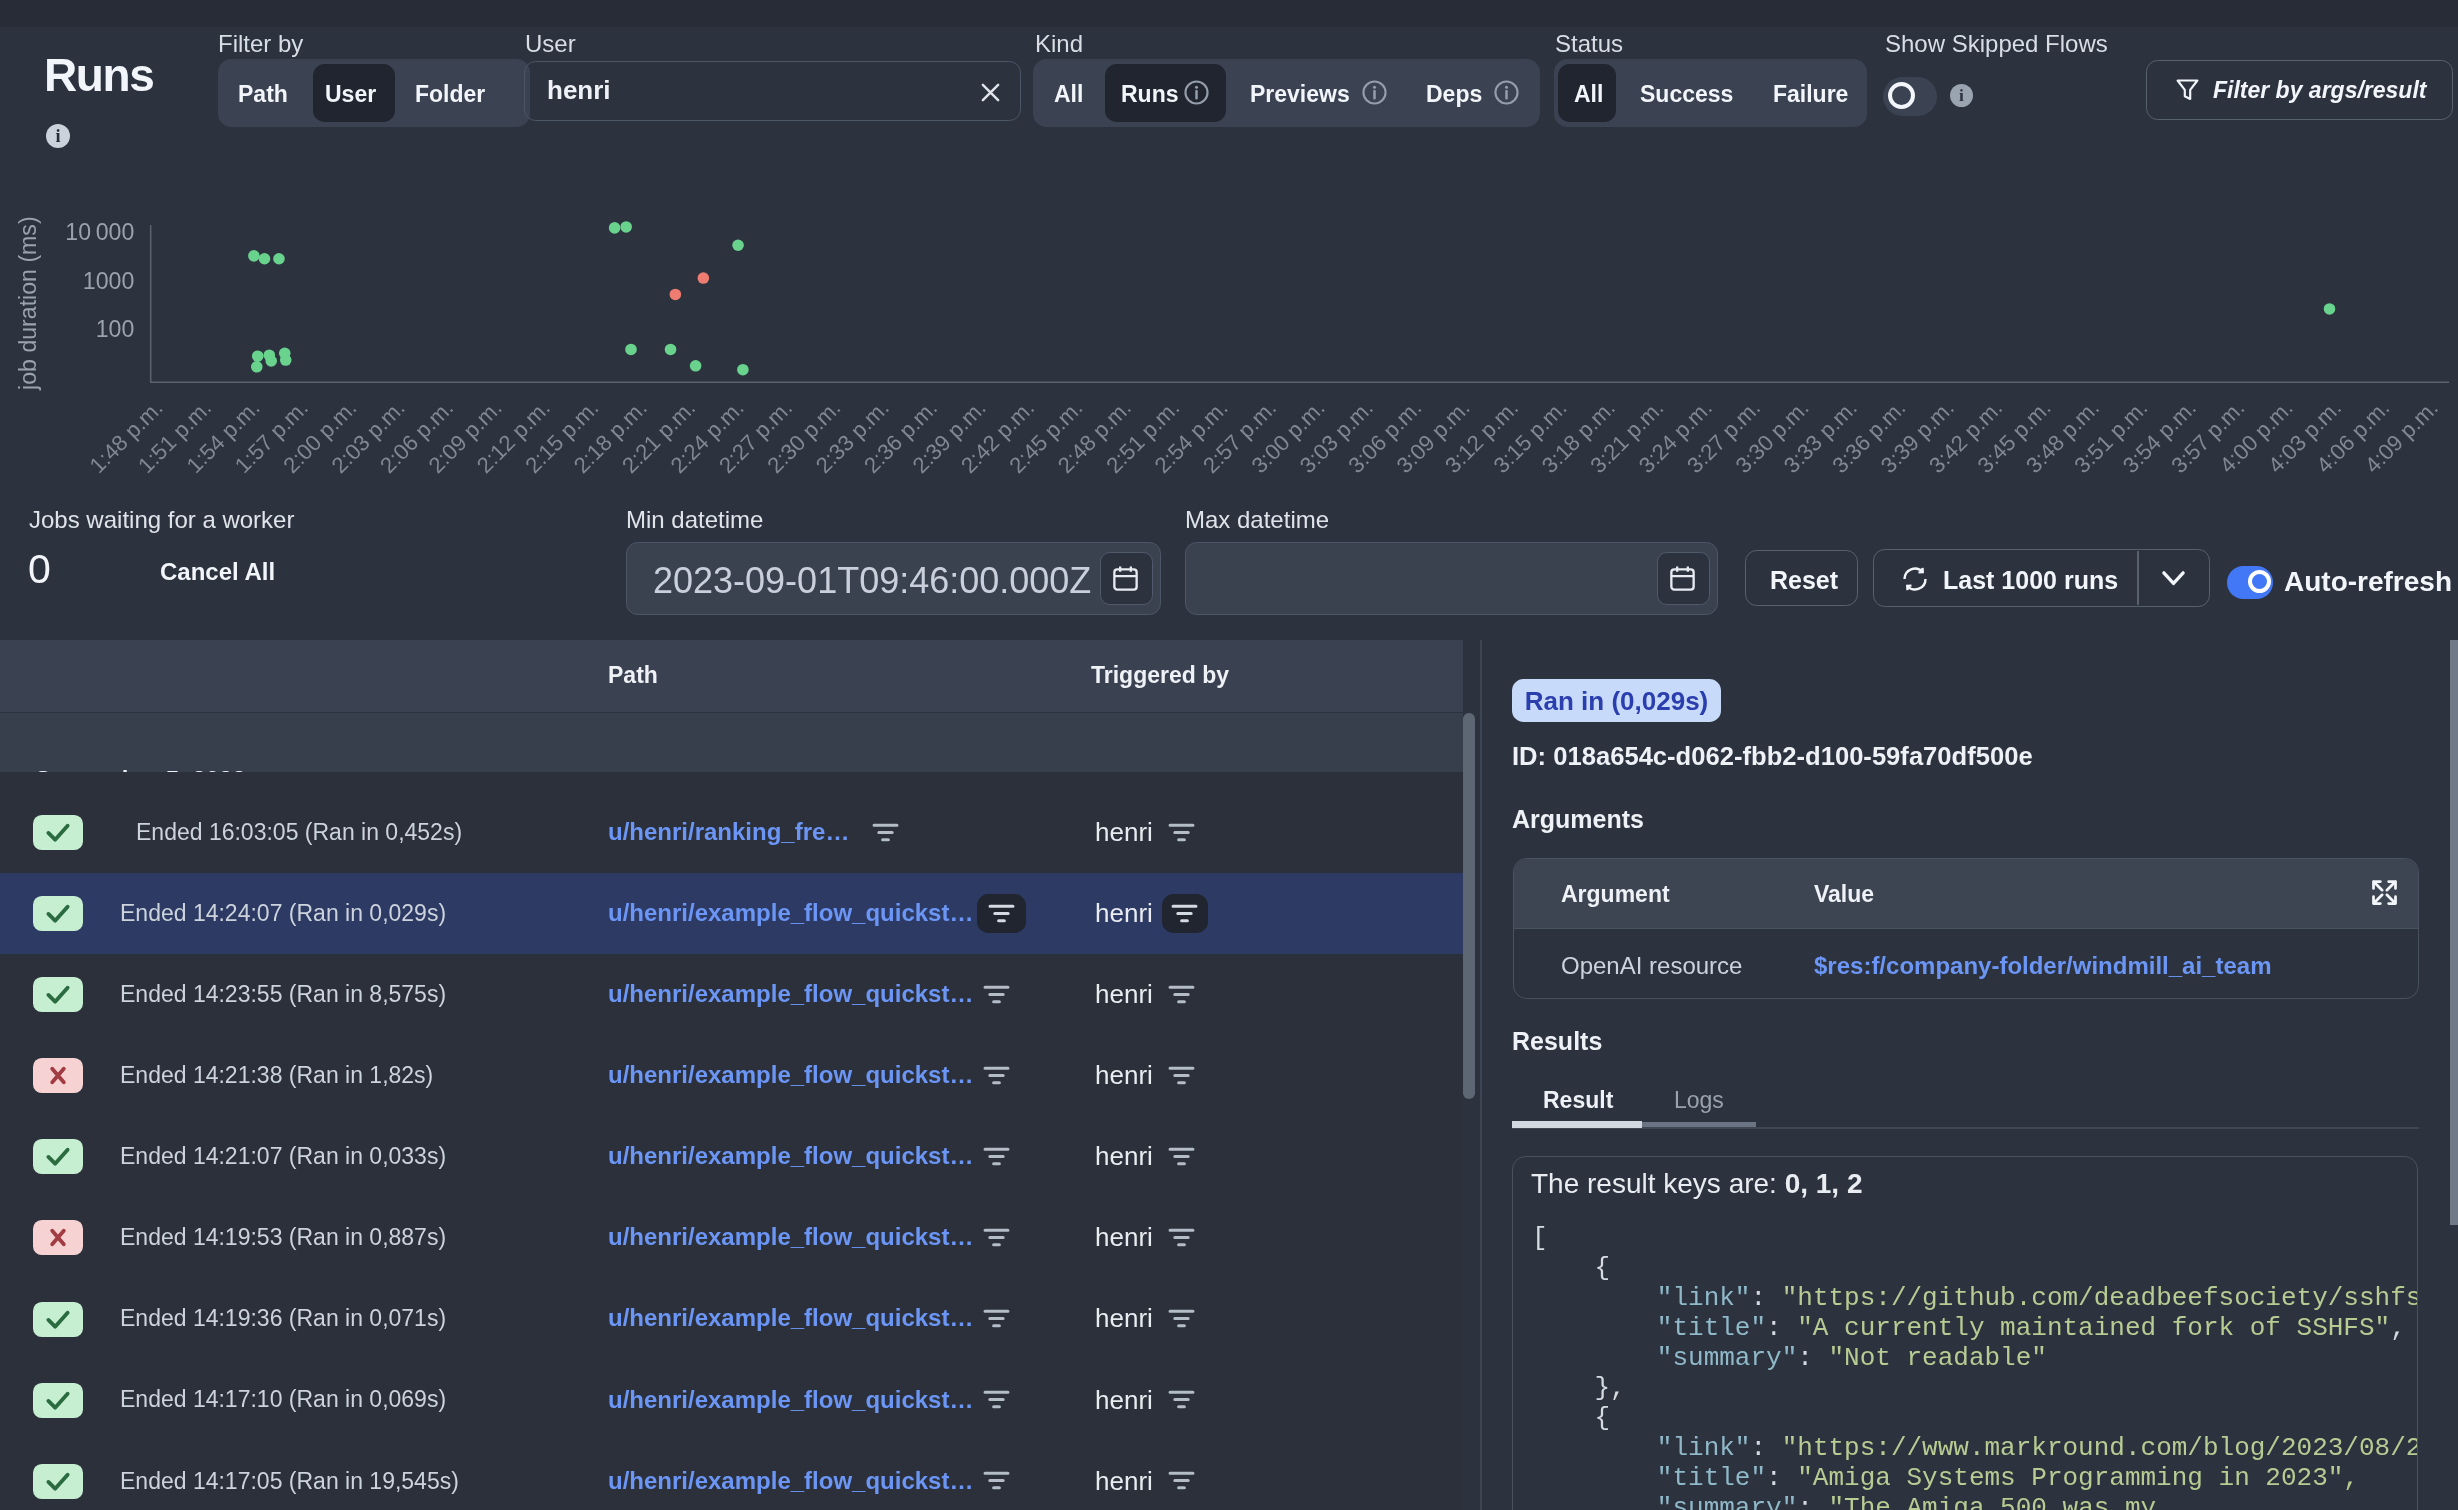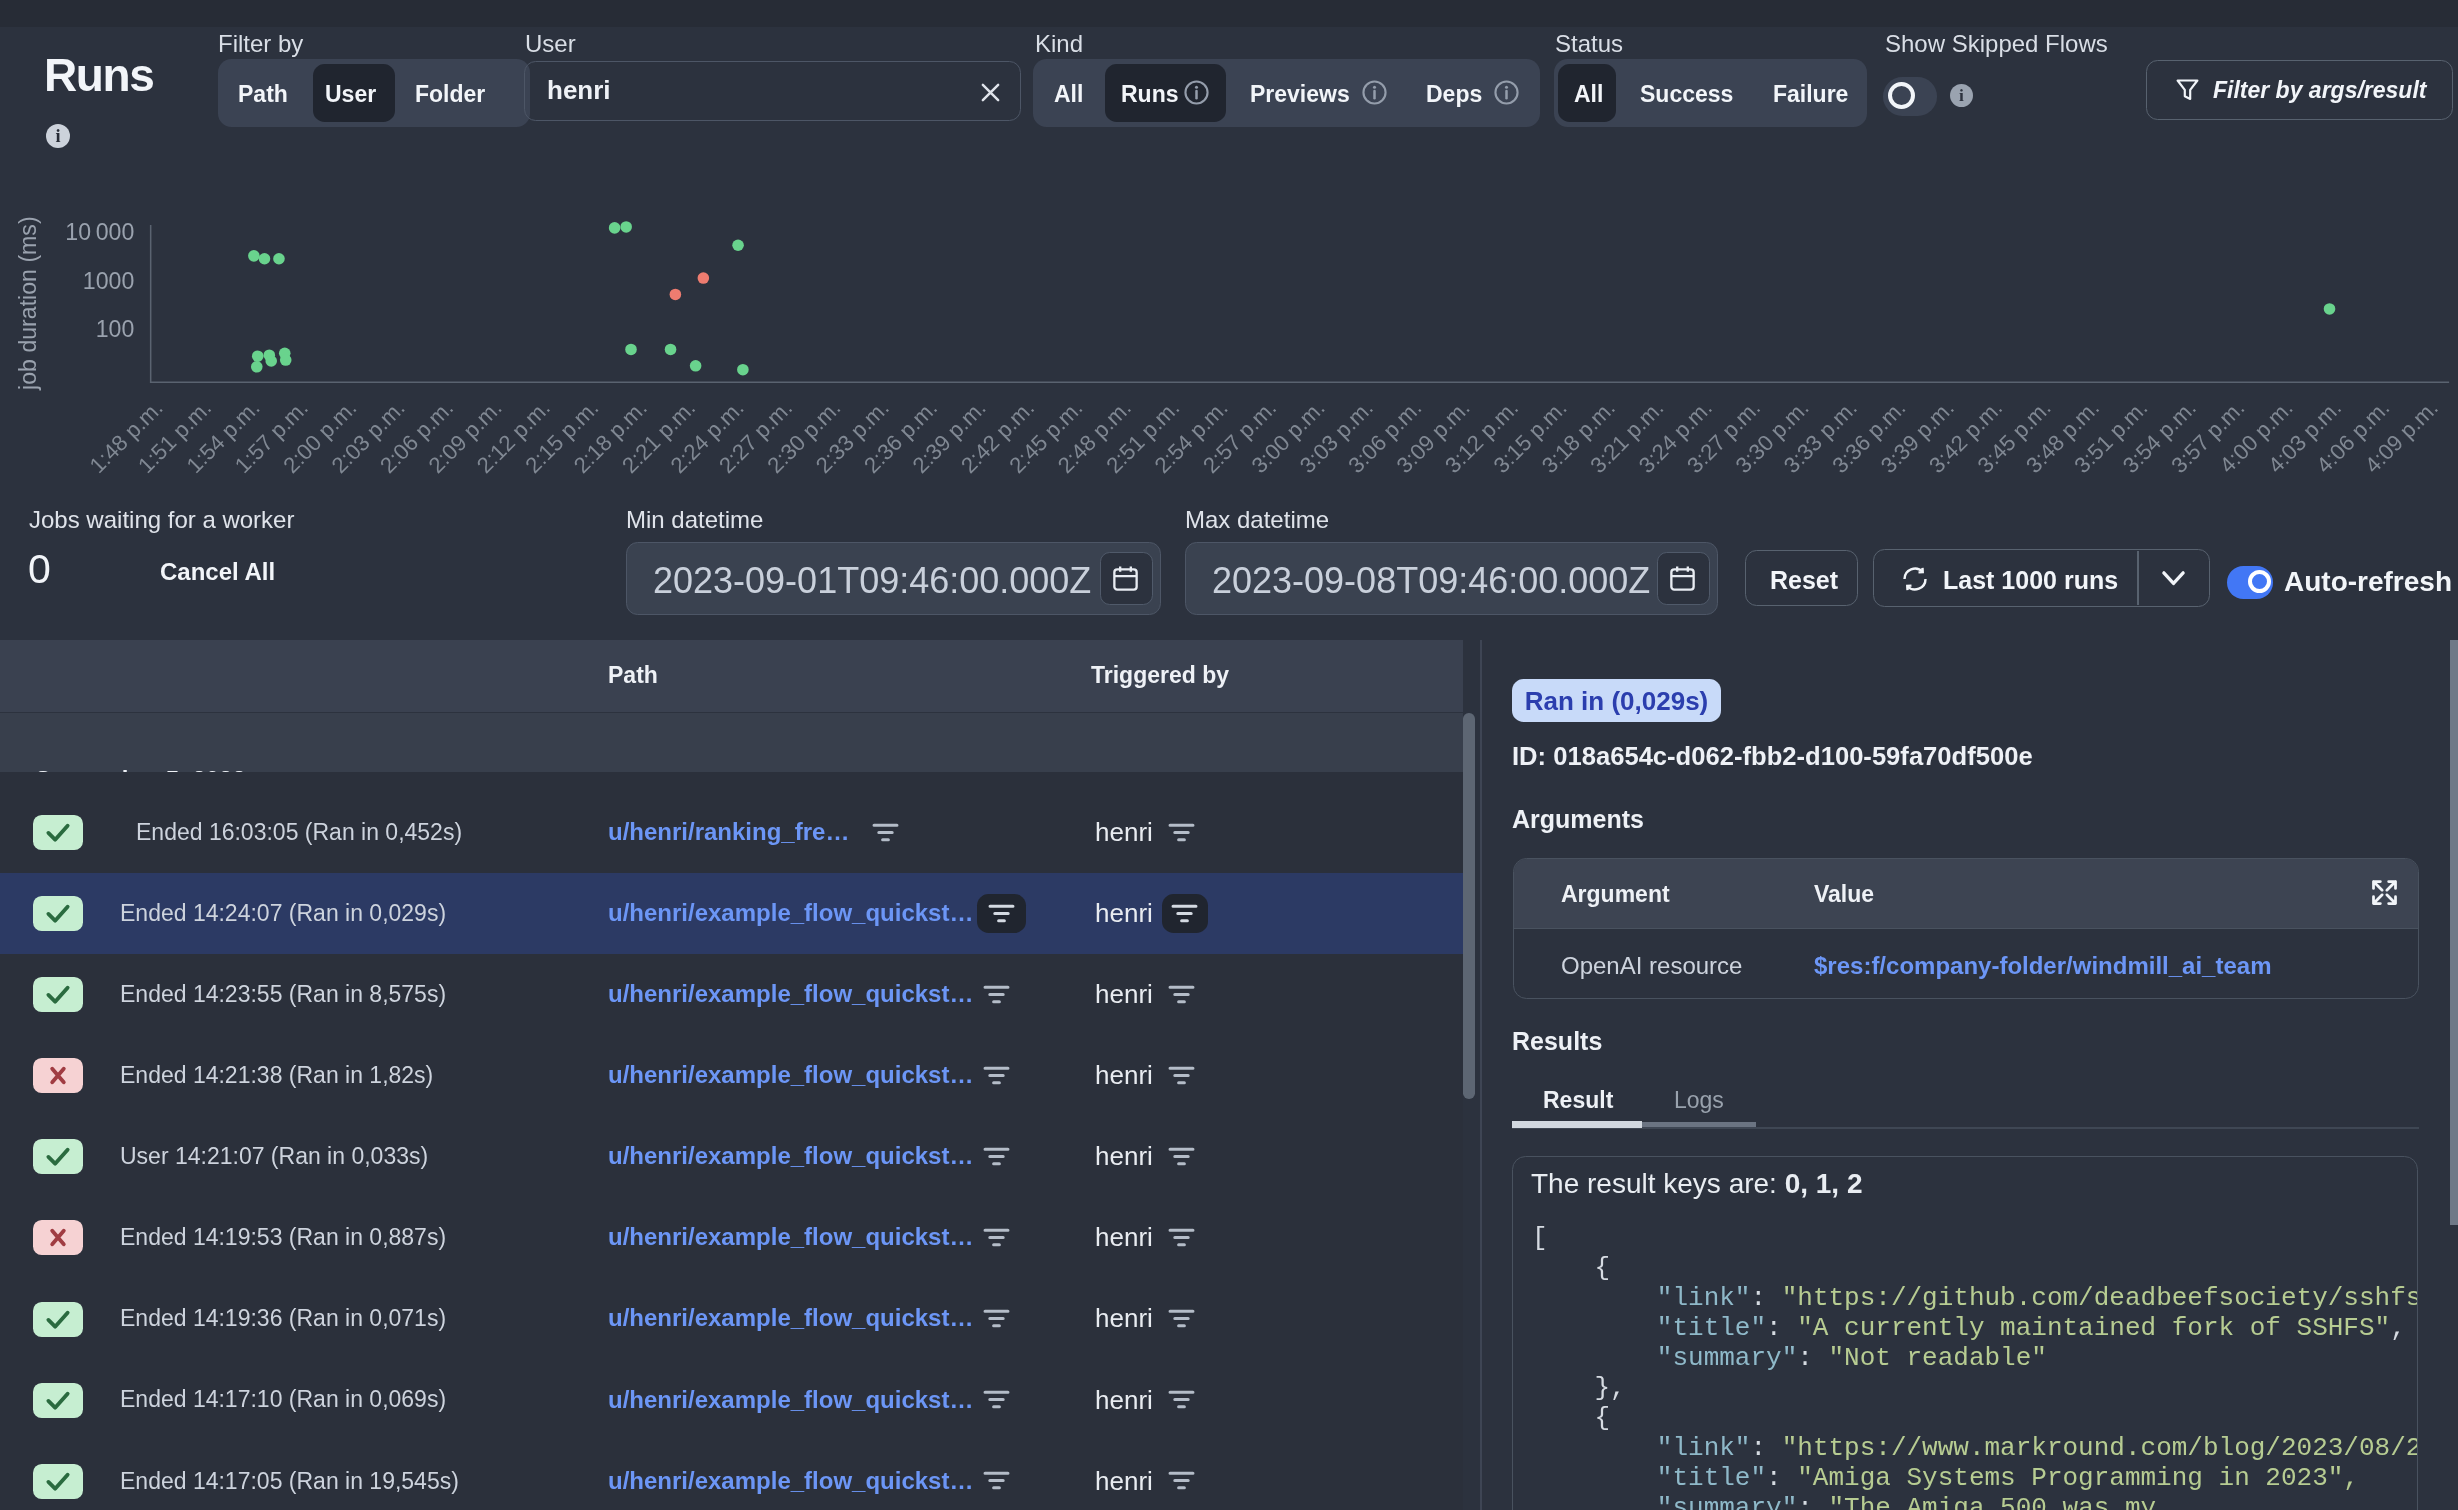--- a/index.html
+++ b/index.html
@@ -149,21 +149,20 @@
 <div class="abs" style="left:626px;top:506px;font-size:24px;color:#dfe3ea;">Min datetime</div>
 <div class="abs" style="left:626px;top:542px;width:535px;height:73px;background:#3a4250;border:1.9px solid #4d5666;border-radius:11.6px;box-sizing:border-box;"></div>
 <div class="abs" style="left:653px;top:560px;font-size:36px;color:#c9d0db;">2023-09-01T09:46:00.000Z</div>
 <div class="abs" style="left:1100px;top:552px;width:53px;height:53px;background:#2c323e;border:1.9px solid #505a6a;border-radius:9.7px;box-sizing:border-box;"></div>
 <svg class="abs" style="left:1110px;top:563px;" width="31" height="31" viewBox="0 0 32 32">
       <rect x="4.5" y="6.5" width="23" height="21" rx="3" fill="none" stroke="#e8ecf2" stroke-width="2.4"></rect>
       <path d="M10.5 3.5 V9 M21.5 3.5 V9 M4.5 13.5 H27.5" stroke="#e8ecf2" stroke-width="2.4"></path>
     </svg>
 <div class="abs" style="left:1185px;top:506px;font-size:24px;color:#dfe3ea;">Max datetime</div>
 <div class="abs" style="left:1185px;top:542px;width:533px;height:73px;background:#3a4250;border:1.9px solid #4d5666;border-radius:11.6px;box-sizing:border-box;"></div>
-<div class="abs" style="left:1212px;top:560px;font-size:36px;color:#c9d0db;">2023-09-08T09:46:00.000Z</div>
 <div class="abs" style="left:1657px;top:552px;width:53px;height:53px;background:#2c323e;border:1.9px solid #505a6a;border-radius:9.7px;box-sizing:border-box;"></div>
 <svg class="abs" style="left:1667px;top:563px;" width="31" height="31" viewBox="0 0 32 32">
       <rect x="4.5" y="6.5" width="23" height="21" rx="3" fill="none" stroke="#e8ecf2" stroke-width="2.4"></rect>
       <path d="M10.5 3.5 V9 M21.5 3.5 V9 M4.5 13.5 H27.5" stroke="#e8ecf2" stroke-width="2.4"></path>
     </svg>
 <div class="abs btn" style="left:1745px;top:550px;width:113px;height:56px;"></div>
 <div class="abs btx" style="left:1770px;top:566px;">Reset</div>
 <div class="abs btn" style="left:1873px;top:549px;width:337px;height:58px;"></div>
 <div class="abs" style="left:2137px;top:551px;width:1.9px;height:54px;background:#58626f;"></div>
 <svg class="abs" style="left:1901px;top:565px;" width="28" height="28" viewBox="0 0 24 24">
@@ -237,21 +236,21 @@
       <path d="M2 3.5 H26 M7 11 H21 M11 18.5 H17" stroke="#b4bcc8" stroke-width="3.2" stroke-linecap="round"></path>
     </svg>
 <div class="abs rowtx" style="left:1095px;top:1060px;color:#e8ebf0;font-size:26px;">henri</div>
 <svg class="abs" style="left:1168px;top:1065px;" width="27" height="21" viewBox="0 0 28 22">
       <path d="M2 3.5 H26 M7 11 H21 M11 18.5 H17" stroke="#b4bcc8" stroke-width="3.2" stroke-linecap="round"></path>
     </svg>
 <div class="abs" style="left:33px;top:1139px;width:50px;height:35px;background:#c6eed1;border-radius:8.7px;"></div>
 <svg class="abs" style="left:33px;top:1139px;" width="50" height="35" viewBox="0 0 52 36">
       <path d="M16 18.5 L23 25.5 L36 11" fill="none" stroke="#2a6b3f" stroke-width="4" stroke-linecap="round" stroke-linejoin="round"></path>
     </svg>
-<div class="abs rowtx" style="left:120px;top:1143px;">User 14:21:07 (Ran in 0,033s)</div>
+<div class="abs rowtx" style="left:120px;top:1143px;">Ended 14:21:07 (Ran in 0,033s)</div>
 <div class="abs link" style="left:608px;top:1142px;">u/henri/example_flow_quickst…</div>
 <svg class="abs" style="left:983px;top:1146px;" width="27" height="21" viewBox="0 0 28 22">
       <path d="M2 3.5 H26 M7 11 H21 M11 18.5 H17" stroke="#b4bcc8" stroke-width="3.2" stroke-linecap="round"></path>
     </svg>
 <div class="abs rowtx" style="left:1095px;top:1141px;color:#e8ebf0;font-size:26px;">henri</div>
 <svg class="abs" style="left:1168px;top:1146px;" width="27" height="21" viewBox="0 0 28 22">
       <path d="M2 3.5 H26 M7 11 H21 M11 18.5 H17" stroke="#b4bcc8" stroke-width="3.2" stroke-linecap="round"></path>
     </svg>
 <div class="abs" style="left:33px;top:1220px;width:50px;height:35px;background:#f6d2d3;border-radius:8.7px;"></div>
 <svg class="abs" style="left:33px;top:1220px;" width="50" height="35" viewBox="0 0 52 36">

